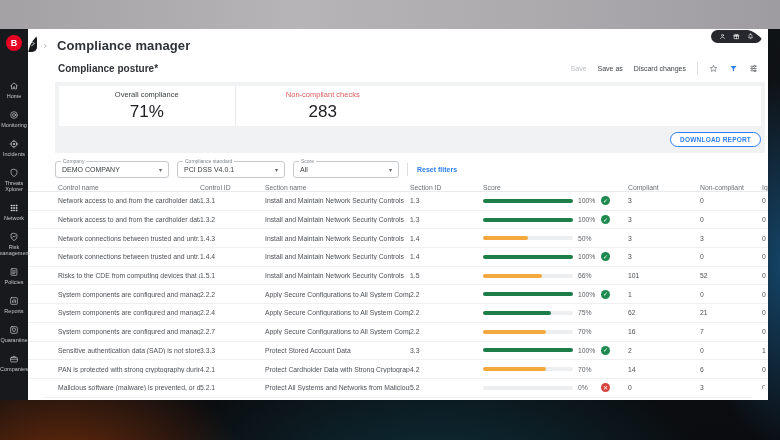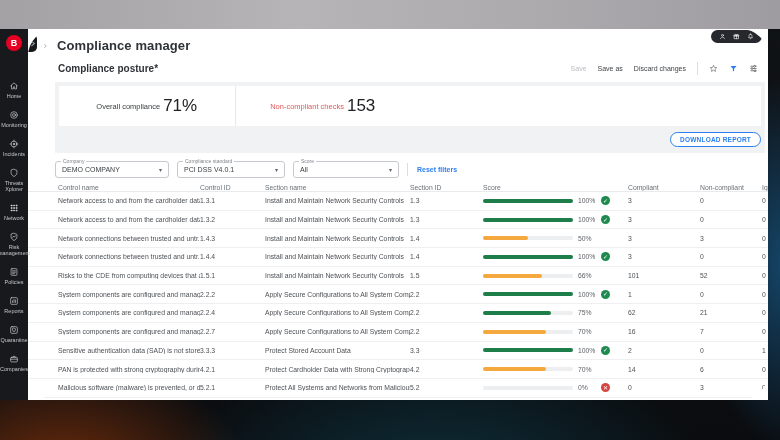--- a/index.html
+++ b/index.html
@@ -41,21 +41,21 @@
   .posture-row{display:flex;align-items:center;padding:9px 10px 0 30px;}
   .posture-title{font-size:10px;font-weight:bold;color:#2f3337;}
   .actions{margin-left:auto;display:flex;align-items:center;gap:11px;font-size:7px;}
   .act-disabled{color:#b6babf;cursor:default;}
   .act{color:#3f4347;cursor:pointer;}
   .vdiv{width:1px;height:13px;background:#dadce0;}
   .act-icon svg{width:9px;height:9px;display:block;}
 
   .panel{margin:7px 3px 0 27px;background:#f1f2f4;padding:4px;}
   .stats{background:#fff;display:grid;grid-template-columns:repeat(4,1fr);height:40px;}
-  .stat{display:flex;flex-direction:row;align-items:center;justify-content:center;gap:3px;border-left:1px solid #e6e8ea;}
+  .stat{display:flex;flex-direction:column;align-items:center;justify-content:center;gap:3px;border-left:1px solid #e6e8ea;}
   .stat:first-child{border-left:none;}
   .stat-label{font-size:7.5px;}
   .stat-value{font-size:17px;color:#202124;font-weight:500;}
   .panel-footer{height:19px;display:flex;align-items:center;justify-content:flex-end;padding-top:4px;}
   .download-btn{border:1px solid #2d7ff0;color:#2d7ff0;border-radius:9px;font-size:6.5px;font-weight:bold;
     padding:3px 9px;background:#fff;letter-spacing:.2px;cursor:pointer;font-family:inherit;}
 
   .filters{display:flex;align-items:center;margin:8px 3px 0 27px;}
   .select{position:relative;border:1px solid #c6cace;border-radius:3px;height:15px;display:flex;align-items:center;
     padding:0 6px;margin-right:8px;cursor:pointer;background:#fff;}
@@ -228,21 +228,21 @@
     </div>
 
     <div class="panel">
       <div class="stats" id="stats">
           <div class="stat">
             <span class="stat-label" style="color:#3c4043">Overall compliance</span>
             <span class="stat-value">71%</span>
           </div>
           <div class="stat">
             <span class="stat-label" style="color:#e05c5c">Non-compliant checks</span>
-            <span class="stat-value">153</span>
+            <span class="stat-value">283</span>
           </div>
         </div>
       <div class="panel-footer">
         <button class="download-btn">DOWNLOAD REPORT</button>
       </div>
     </div>
 
     <div class="filters">
       <div class="select sel-company">
         <span class="select-label">Company</span>

